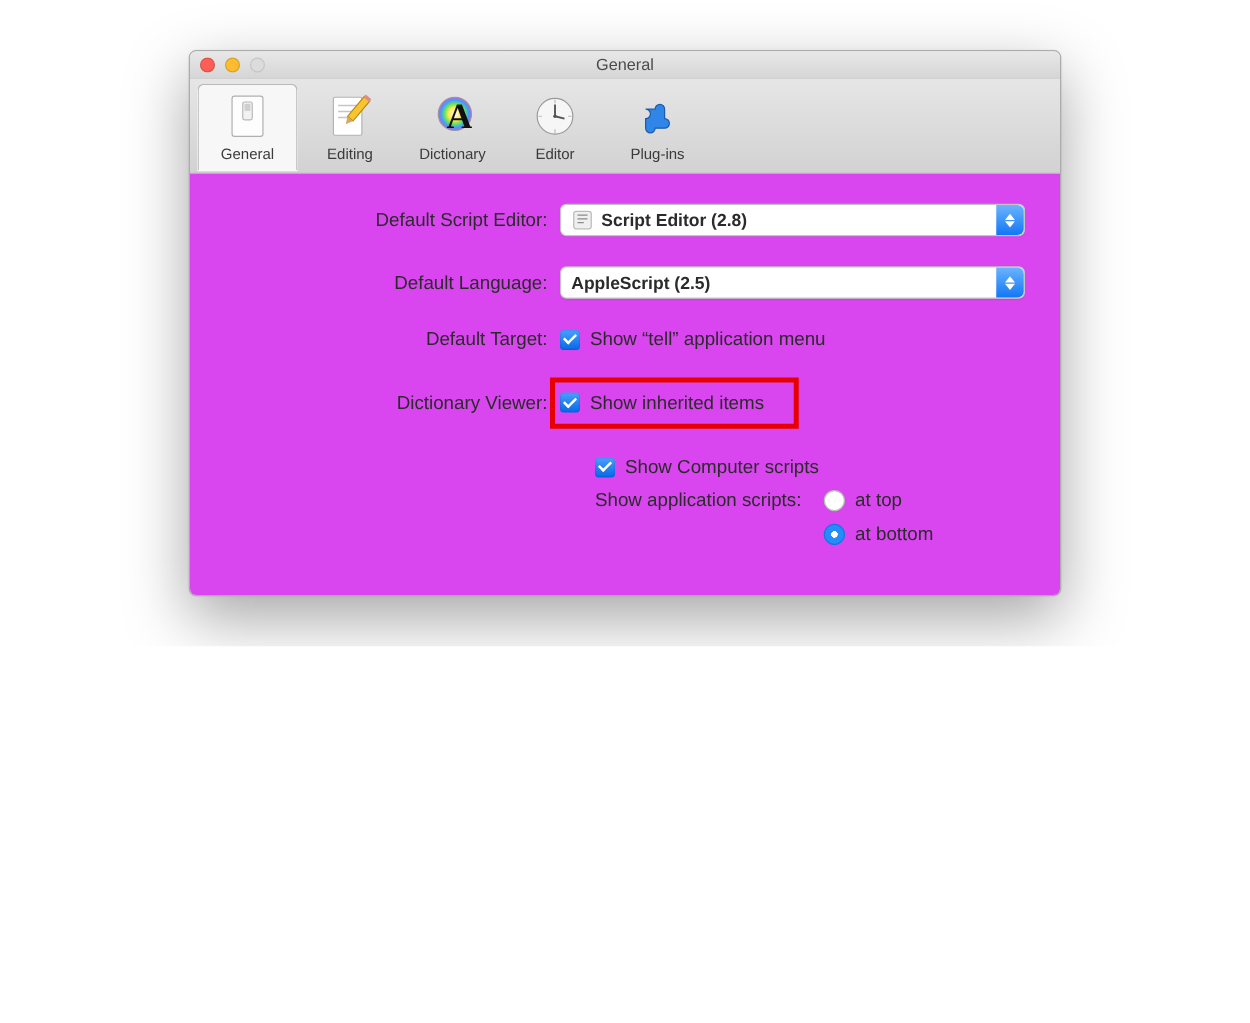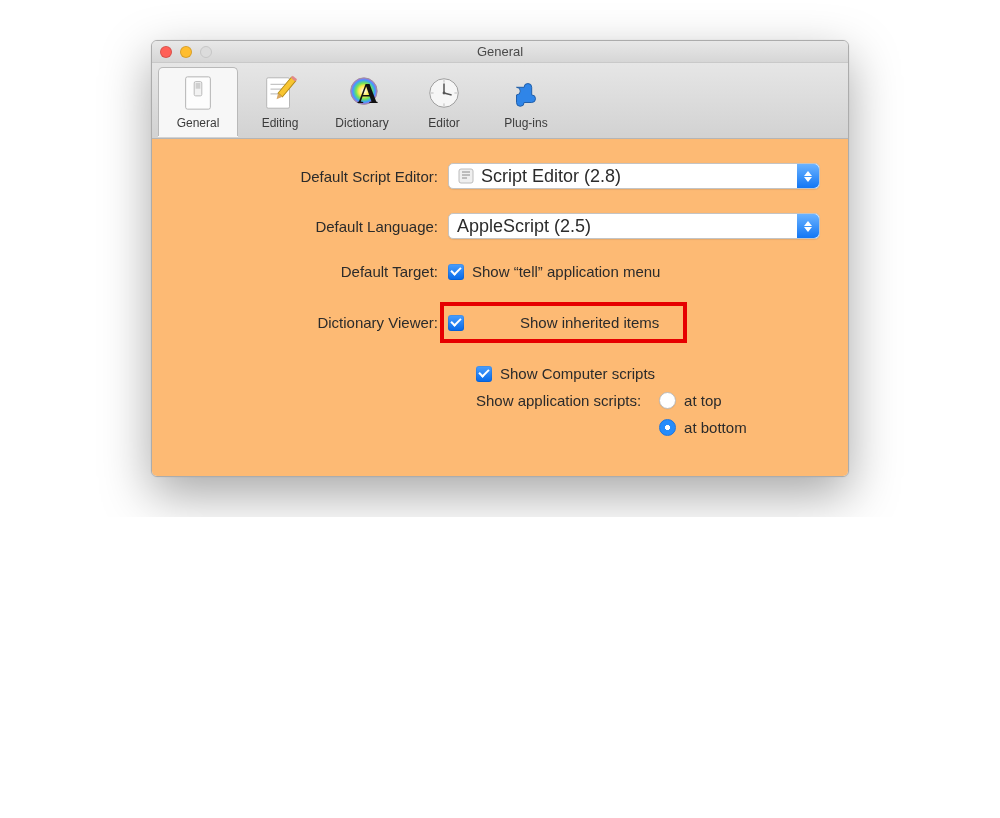--- a/index.html
+++ b/index.html
@@ -70,21 +70,21 @@
     .toolbar-item .icon-wrap {
       height: 42px;
       display: flex;
       align-items: center;
       justify-content: center;
       margin-bottom: 2px;
     }
     .toolbar-item .icon-wrap svg { width: 38px; height: 38px; }
     .toolbar-item .label { display: block; }
     .content {
-      background: #fdba74;
+      background: #d946ef;
       padding: 24px 28px 36px 28px;
     }
     .row {
       display: flex;
       align-items: center;
       margin-bottom: 24px;
     }
     .row.tight { margin-bottom: 10px; }
     .label-col {
       width: 268px;
@@ -110,21 +110,21 @@
       align-items: center;
       position: relative;
       box-shadow: 0 0.5px 1px rgba(0,0,0,0.08);
       padding-left: 8px;
       max-width: 480px;
     }
     .popup .app-icon {
       width: 18px; height: 18px; margin-right: 6px;
       display: inline-flex; align-items: center; justify-content: center;
     }
-    .popup .popup-text { font-size: 18px; }
+    .popup .popup-text { font-size: 14px; font-weight: bold; }
     .popup .popup-arrows {
       position: absolute;
       right: 0; top: 0; bottom: 0;
       width: 22px;
       background: linear-gradient(#6bb3ff,#1277f5);
       border-radius: 0 5px 5px 0;
       display: flex;
       flex-direction: column;
       align-items: center;
       justify-content: center;
@@ -175,23 +175,22 @@
       border: 1px solid #1a74df;
     }
     .highlight-box {
       border: 4px solid #e60000;
       position: absolute;
       pointer-events: none;
     }
     .dict-cell {
       position: relative;
       display: inline-flex;
-      align-items: center;
+      align-items: flex-start;
       padding: 10px 24px 10px 0;
-      gap: 48px;
     }
     .indent { margin-left: 28px; display: flex; align-items: center; }
     .nested-label {
       font-size: 15px; color:#2b2b2b;
       margin-left: 0px;
     }
     .radio-row { display:flex; align-items:center; }
     .gap8 { gap:0; }
   </style>
 </head>

